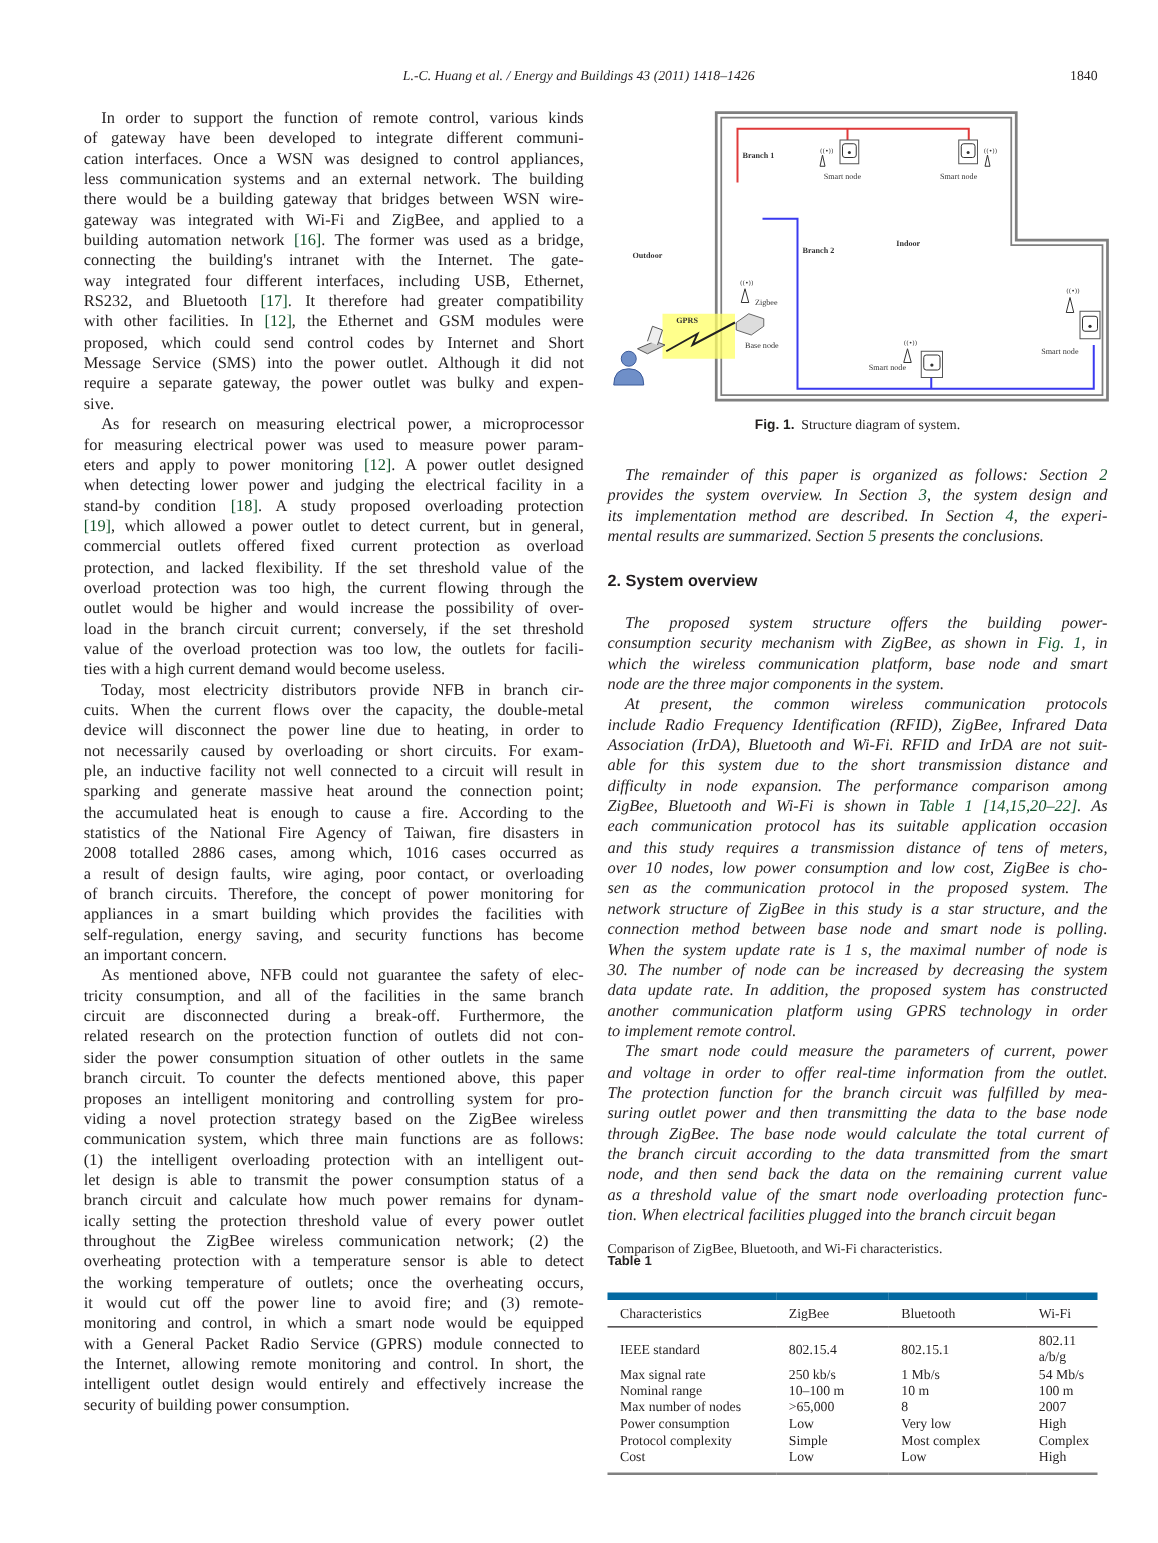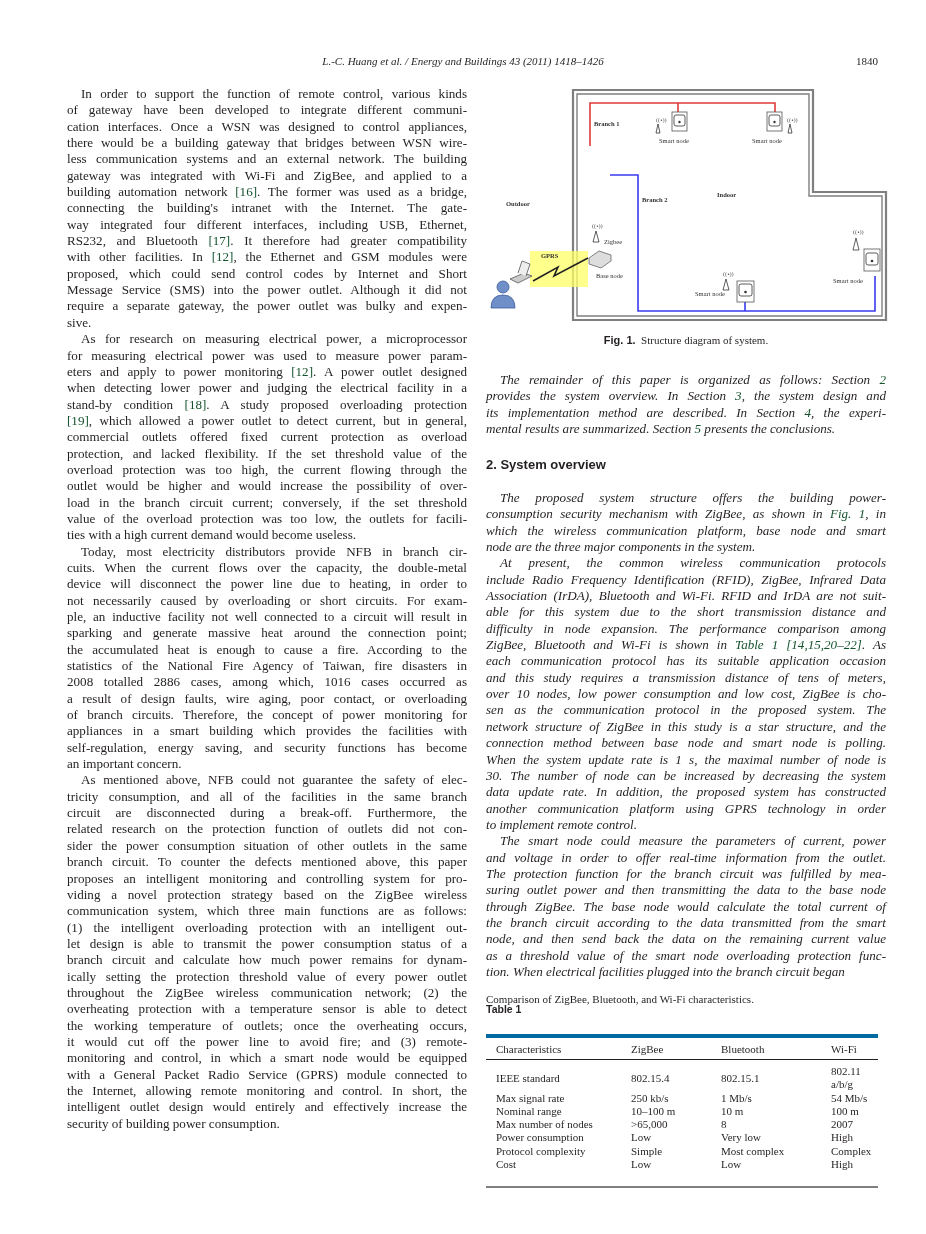--- a/index.html
+++ b/index.html
@@ -21,43 +21,43 @@
   .fig-caption { position:absolute; left:486px; top:334px; width:400px; text-align:center;
                  font-family:"Liberation Serif",serif; font-size:11px; }
   .fig-caption b { font-family:"Liberation Sans",sans-serif; font-weight:bold;text-align:right; }
   .section-head { position:absolute; left:486px; top:457px; font-family:"Liberation Sans",sans-serif;
                   font-weight:bold; font-size:13px; }
   .table-title { position:absolute; left:486px; top:1003px; font-family:"Liberation Sans",sans-serif;
                  font-weight:bold; font-size:10.5px; }
   .table-caption { position:absolute; left:486px; top:993px; font-family:"Liberation Serif",serif; font-size:11px; }
   table.cmp { position:absolute; left:486px; top:1034px; width:392px; border-collapse:collapse;
               font-family:"Liberation Serif",serif; font-size:11px; }
-  table.cmp thead tr { border-top:4px solid #0369a1; border-bottom:1px solid #231f20; }
+  table.cmp thead tr { border-top:6px solid #0369a1; border-bottom:1px solid #231f20; }
   table.cmp thead th { font-weight:normal; text-align:left; padding:5px 0 4px 10px; }
   table.cmp tbody tr:first-child td { padding-top:5px; }
   table.cmp tbody tr:last-child { border-bottom:2px solid #808080; }
-  table.cmp tbody tr:last-child td { padding-bottom:15px; }
+  table.cmp tbody tr:last-child td { padding-bottom:5px; }
   table.cmp td { padding:0 0 0 10px; line-height:13.3px; }
   table.cmp .c0 { width:125px; } table.cmp .c1 { width:80px; } table.cmp .c2 { width:100px; }
 </style>
 </head>
 <body>
 
 <div class="header">
   <span class="running">L.-C. Huang et al. / Energy and Buildings 43 (2011) 1418–1426</span>
   <span class="pageno">1840</span>
 </div>
 
 <div class="col col-left" id="left-col">
     <div class="para">
       <span class="line indent">In order to support the function of remote control, various kinds</span>
       <span class="line">of gateway have been developed to integrate different communi-</span>
       <span class="line">cation interfaces. Once a WSN was designed to control appliances,</span>
+      <span class="line">less communication systems and an external network. The building</span>
       <span class="line">there would be a building gateway that bridges between WSN wire-</span>
-      <span class="line">less communication systems and an external network. The building</span>
       <span class="line">gateway was integrated with Wi-Fi and ZigBee, and applied to a</span>
       <span class="line">building automation network <span class="ref">[16]</span>. The former was used as a bridge,</span>
       <span class="line">connecting the building's intranet with the Internet. The gate-</span>
       <span class="line">way integrated four different interfaces, including USB, Ethernet,</span>
       <span class="line">RS232, and Bluetooth <span class="ref">[17]</span>. It therefore had greater compatibility</span>
       <span class="line">with other facilities. In <span class="ref">[12]</span>, the Ethernet and GSM modules were</span>
       <span class="line">proposed, which could send control codes by Internet and Short</span>
       <span class="line">Message Service (SMS) into the power outlet. Although it did not</span>
       <span class="line">require a separate gateway, the power outlet was bulky and expen-</span>
       <span class="line last">sive.</span>

